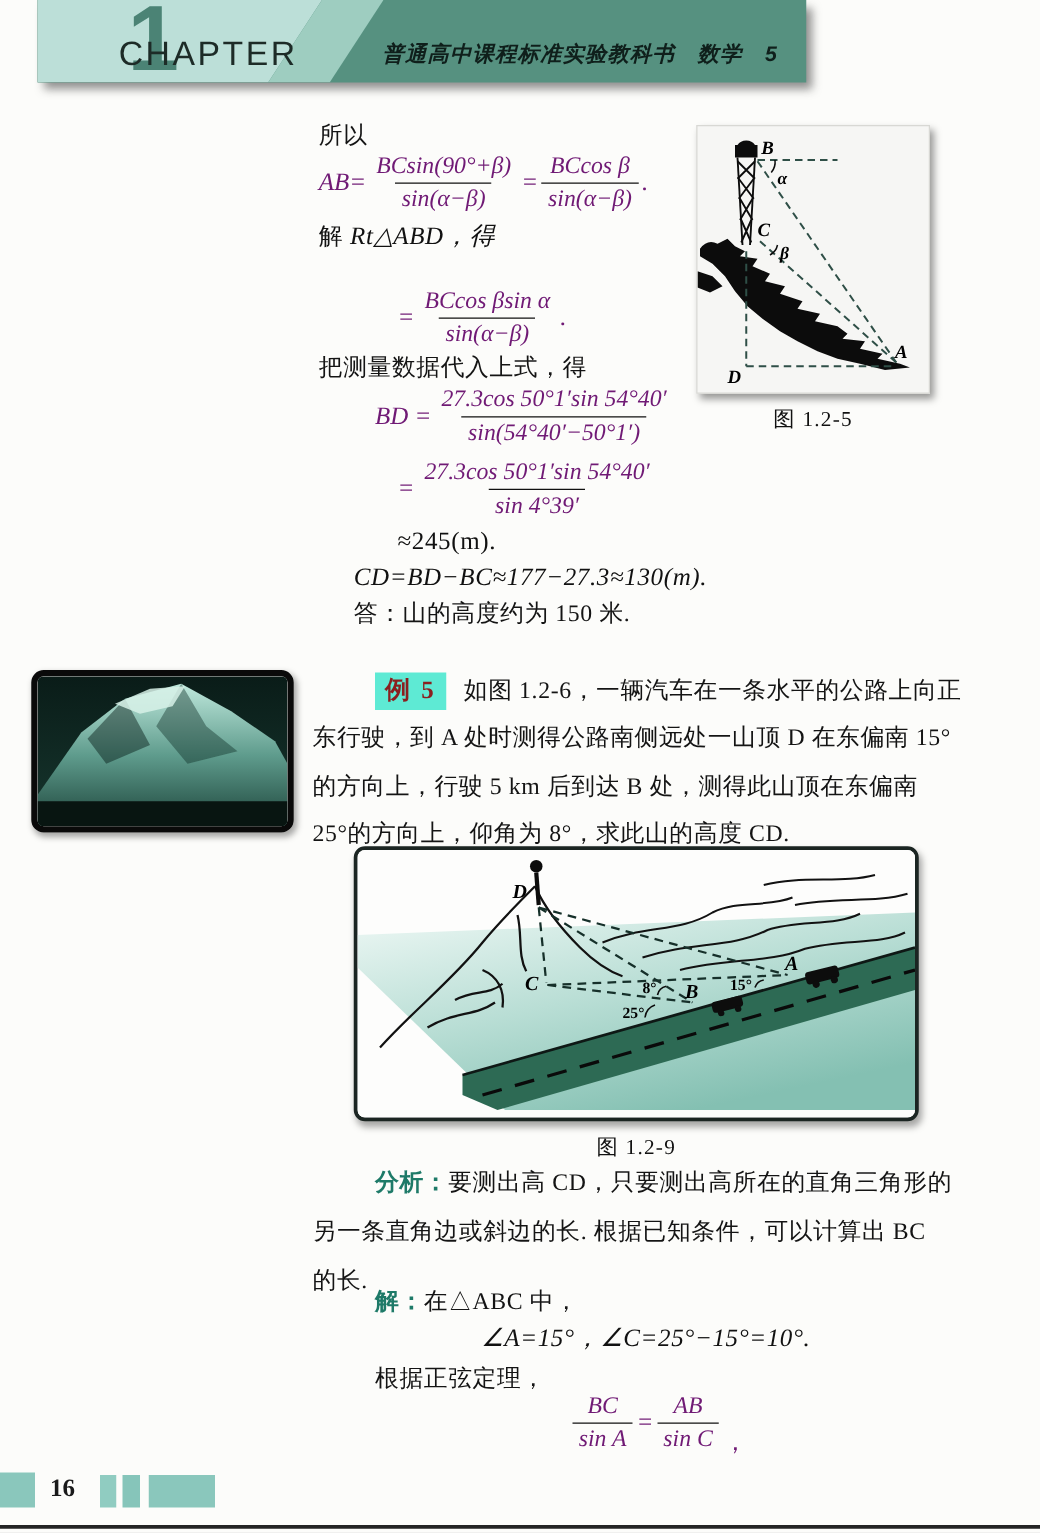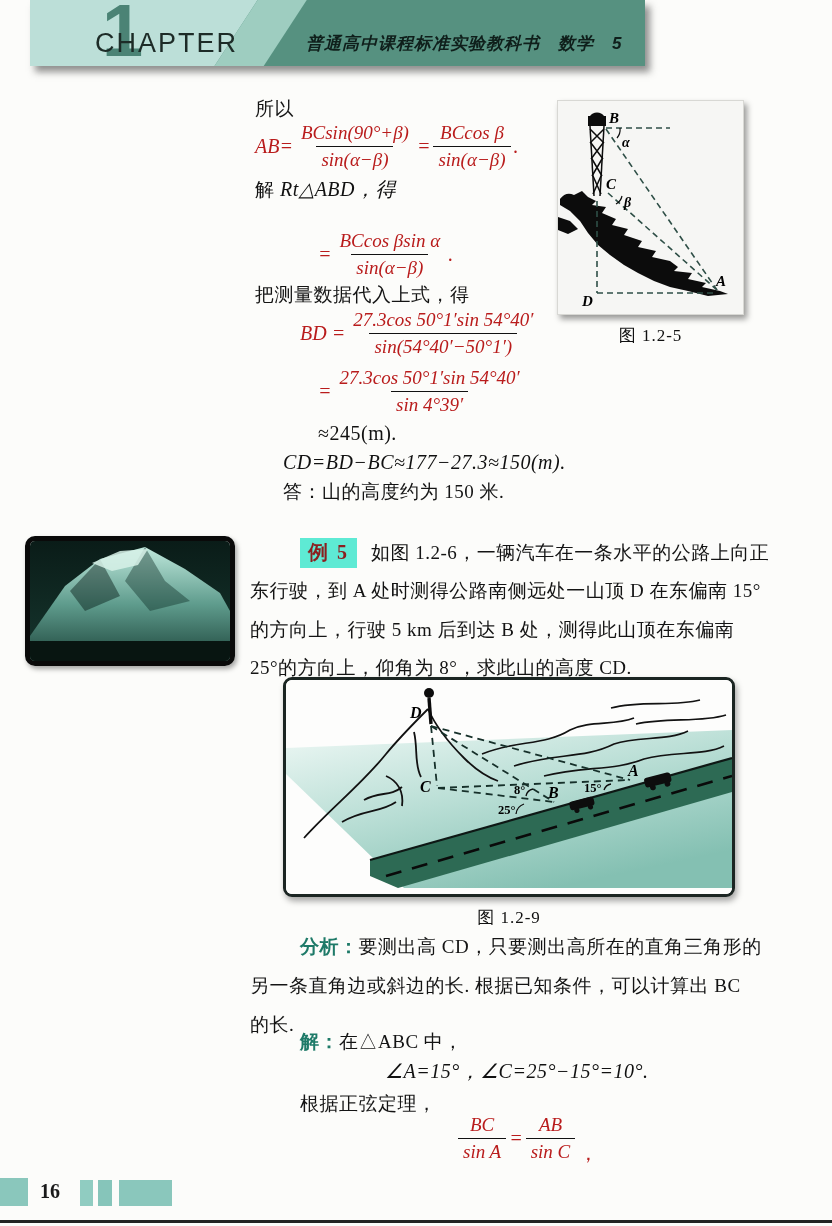--- a/index.html
+++ b/index.html
@@ -23,21 +23,21 @@
     font-family:"Liberation Sans", sans-serif; font-size:27px; letter-spacing:2px;
     color:#1d2b27;margin-left:15px; }
   .book-title { position:absolute; left:276px; top:32px;
     font-family:"Liberation Sans", sans-serif; font-weight:bold; font-style:italic;
     font-size:17px; color:#0f1f1b; letter-spacing:1px; }
   
   .cn { position:absolute; font-size:19px; line-height:27px; letter-spacing:.5px; color:#141414; }
   .kw { color:#1e7a68; font-weight:bold; }
   .math { font-style:italic; font-size:20px; color:#111; }
   .mrow { position:absolute; display:flex; align-items:center;
-    font-style:italic; font-size:20px; color:#b91c1c; white-space:nowrap; }
+    font-style:italic; font-size:20px; color:#701a75; white-space:nowrap; }
   .frac { display:inline-flex; flex-direction:column; align-items:center; margin:4px 3px; }
   .frac .num { padding:0 5px 2px; font-size:19px; }
   .frac .den { border-top:1.7px solid #111; padding:2px 5px 0; font-size:19px; }
   .extag { display:inline-block; background:#5eead4; color:#8b1f1f; font-weight:bold;
     padding:1px 8px 2px; margin-right:14px; font-size:20px; letter-spacing:2px; }
   
   .fig125 { position:absolute; left:557px; top:100px; width:187px; height:215px;
     background:#f6f6f4; border:1px solid #d8d8d4; box-shadow:3px 4px 6px rgba(0,0,0,.4); }
   .figcap { position:absolute; text-align:center; font-size:17px; letter-spacing:1px; color:#111; }
   .photo { position:absolute; left:25px; top:536px; width:210px; height:130px;
@@ -105,21 +105,21 @@
 
   <div class="mrow" style="left:318px; top:363px;">
     <span>=</span>
     <span class="frac">
       <span class="num">27.3cos 50°1′sin 54°40′</span>
       <span class="den">sin 4°39′</span>
     </span>
   </div>
 
   <div class="cn math" style="left:318px; top:420px; font-style:normal;">≈245(m).</div>
-  <div class="cn math" style="left:283px; top:449px;">CD=BD−BC≈177−27.3≈150(m).</div>
+  <div class="cn math" style="left:283px; top:449px;">CD=BD−BC≈177−27.3≈130(m).</div>
   <div class="cn" style="left:283px; top:478px;">答：山的高度约为 150 米.</div>
 
   <div class="fig125">
     <svg width="185" height="213" viewBox="0 0 185 213">
 
       <path d="M2,98 Q8,90 16,94 L24,90 30,96 38,100 34,104 48,106 44,112 58,118 54,124 70,128 66,134 84,140 80,146 98,150 94,156 112,160 120,166 116,170 134,172 130,178 148,182 144,186 162,190 170,193 150,195 130,190 112,186 96,180 80,172 66,164 52,154 40,144 30,132 22,120 12,110 2,104 Z" fill="#0c0c0c"></path>
       <path d="M0,116 L12,120 20,128 10,133 0,129 Z" fill="#0c0c0c"></path>
 
       <g stroke="#0c0c0c" stroke-width="1.5" fill="none">
         <line x1="32" y1="25" x2="36" y2="95"></line>

